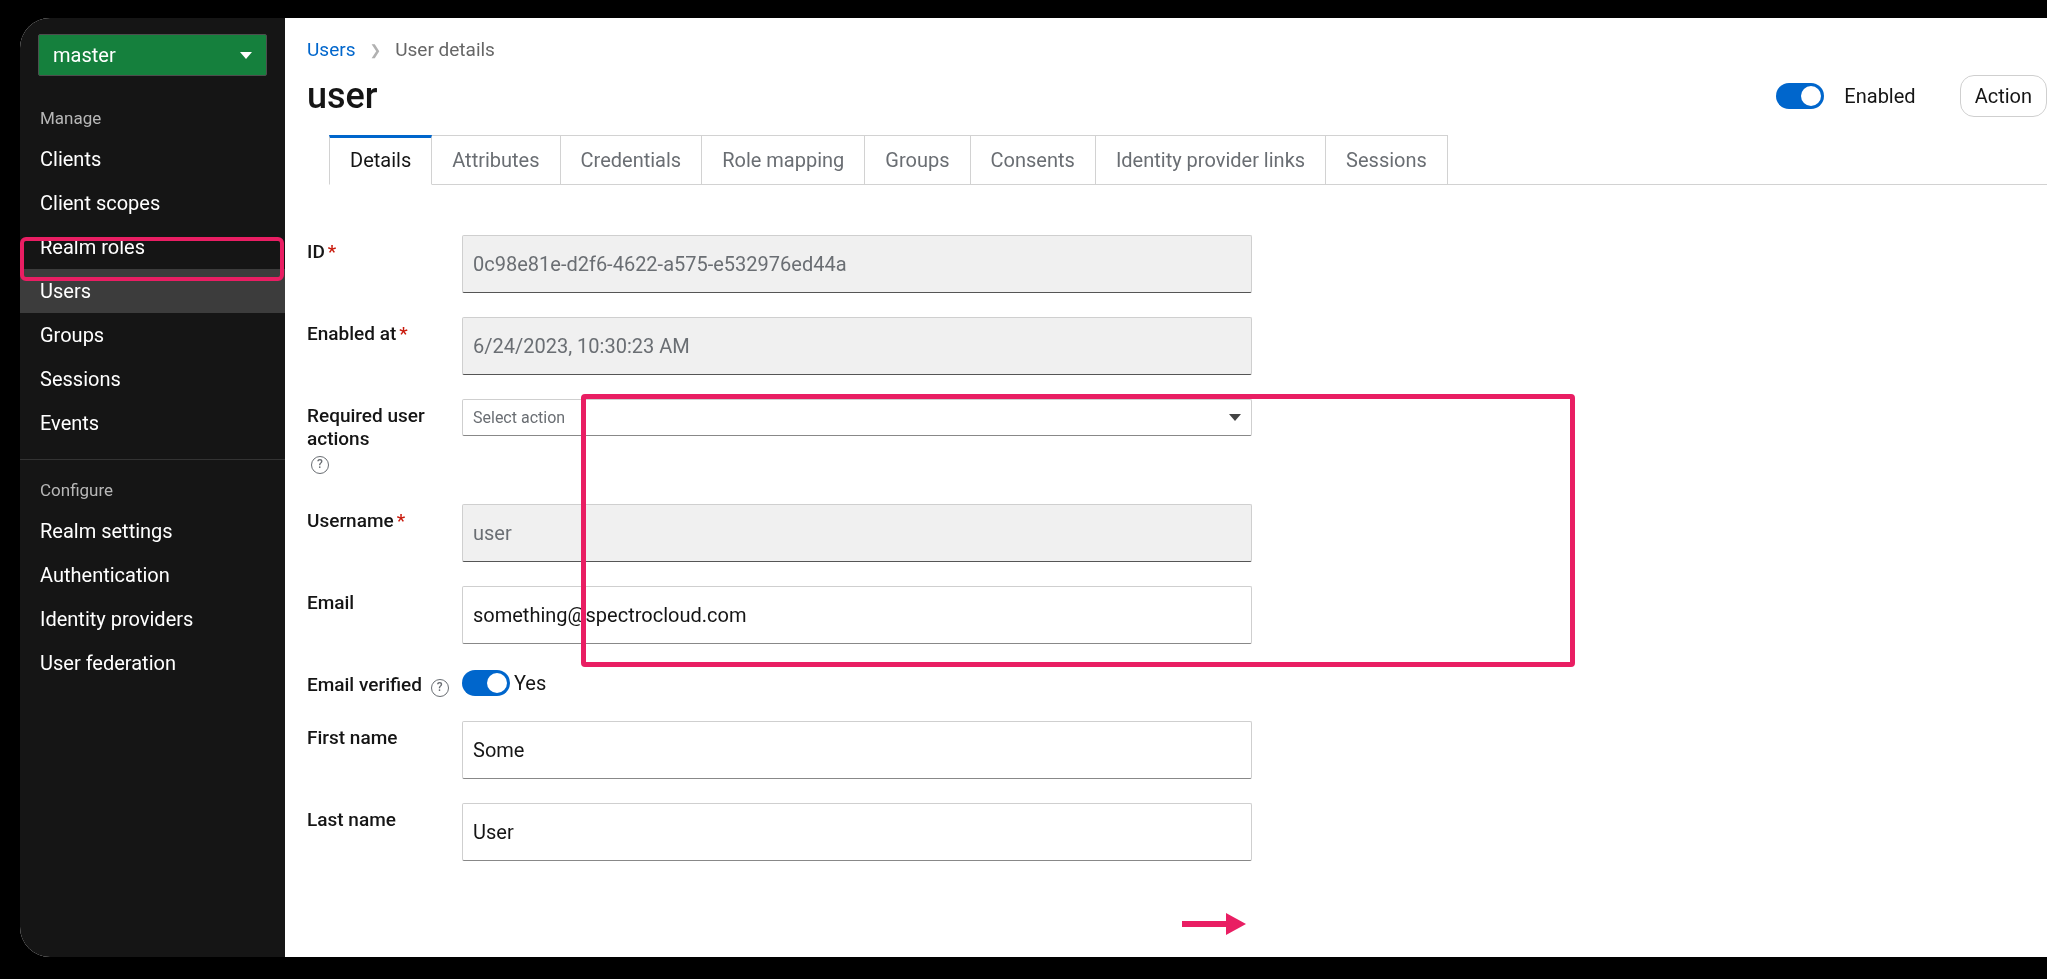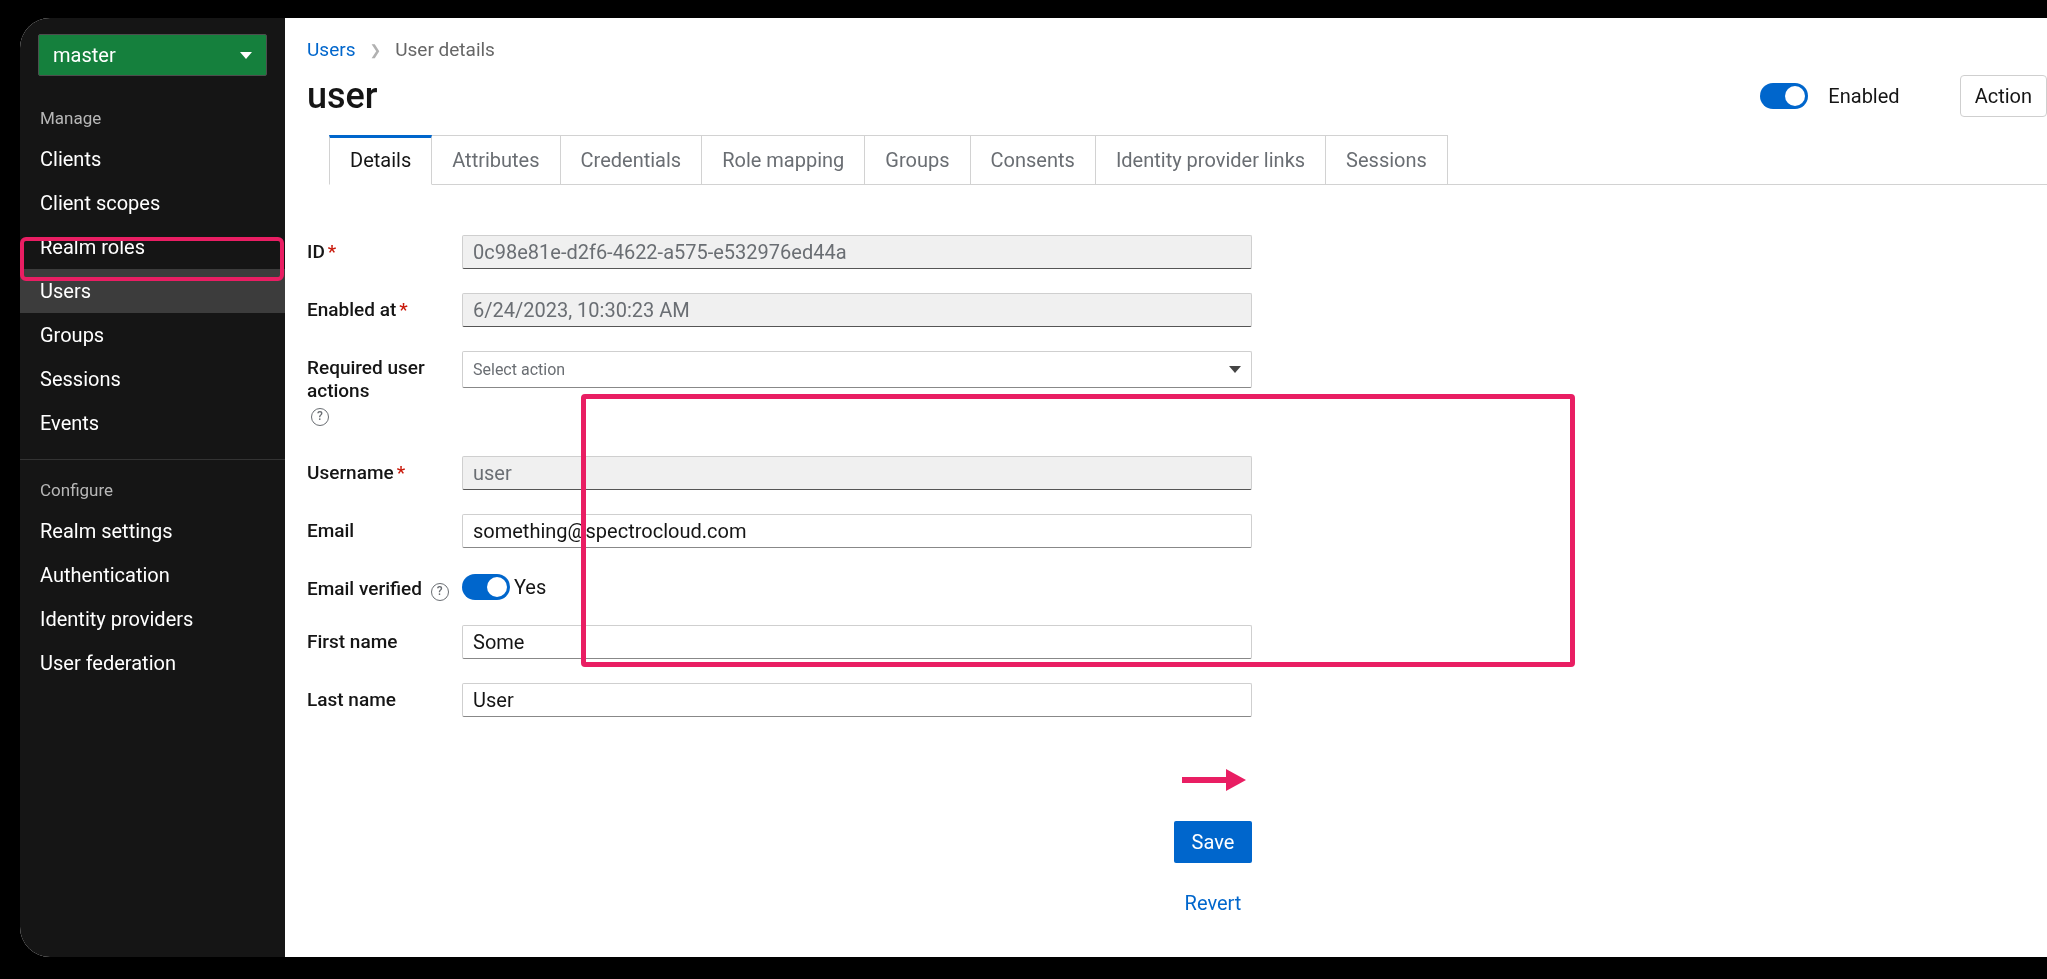--- a/index.html
+++ b/index.html
@@ -129,22 +129,22 @@
     .toggle-label {
       font-size: 20px;
       color: #151515;
     }
     .action-btn {
       border: 1px solid #cfcfcf;
       background: #fff;
       font-size: 20px;
       color: #151515;
       padding: 8px 14px;
-      border-radius: 4px;
-      margin-left: 40px;
+      border-radius: 14px;
+      margin-left: 24px;
       margin-right: 0;
     }
 
     
     .tabs {
       display: flex;
       border-bottom: 1px solid #d2d2d2;
       margin-left: 22px;
       margin-right: -22px;
     }
@@ -186,21 +186,21 @@
     }
     .form-label .req {
       color: #c9190b;
       margin-left: 3px;
     }
     .form-control-wrap {
       width: 790px;
     }
     .form-input {
       width: 100%;
-      padding: 4px 10px;
+      padding: 16px 10px;
       font-size: 20px;
       border: 1px solid #cfcfcf;
       border-bottom: 1px solid #888;
       border-radius: 2px;
       background: #fff;
       color: #151515;
       font-family: inherit;
     }
     .form-input.readonly {
       background: #f0f0f0;

